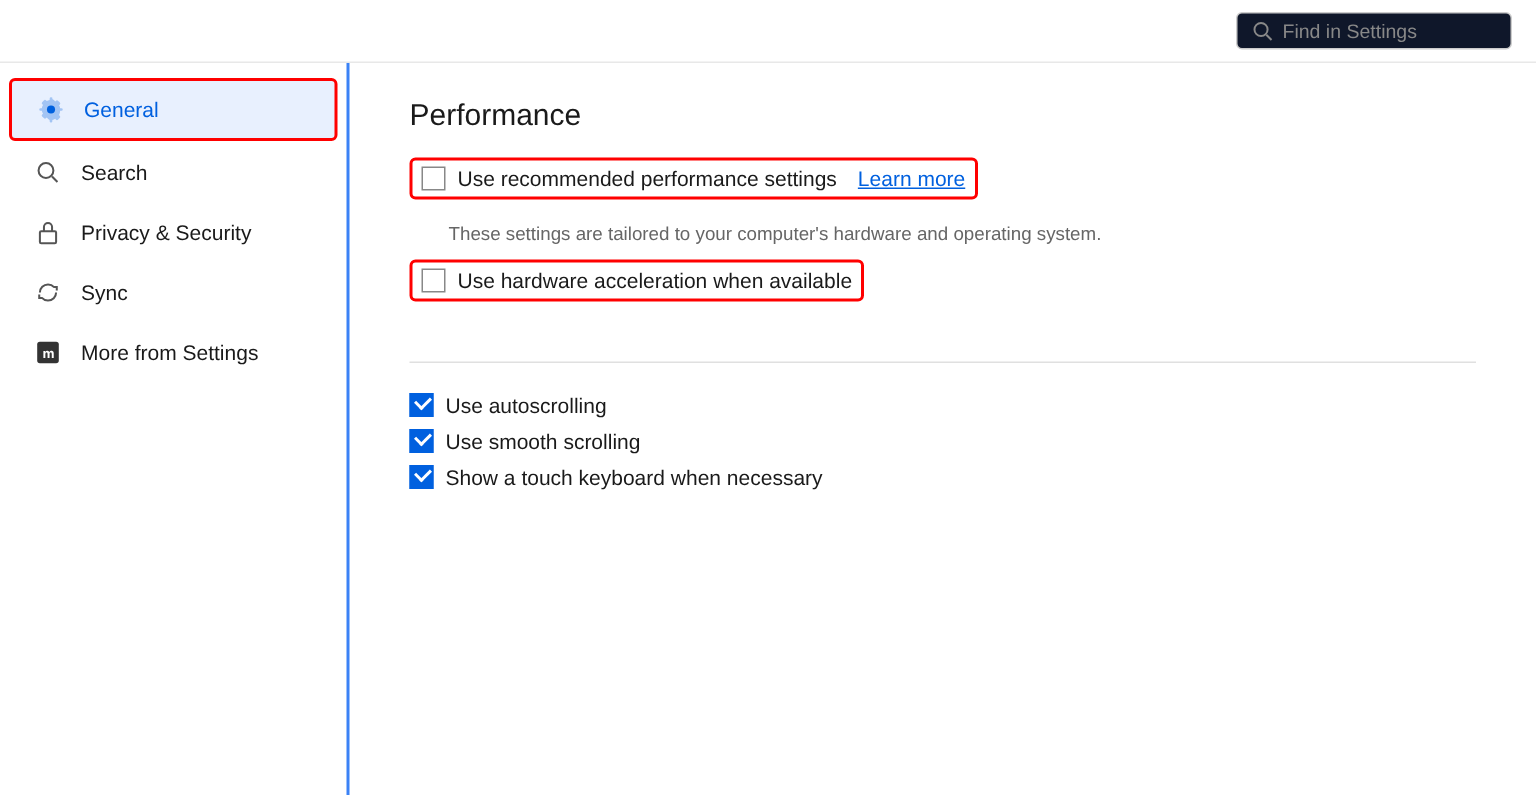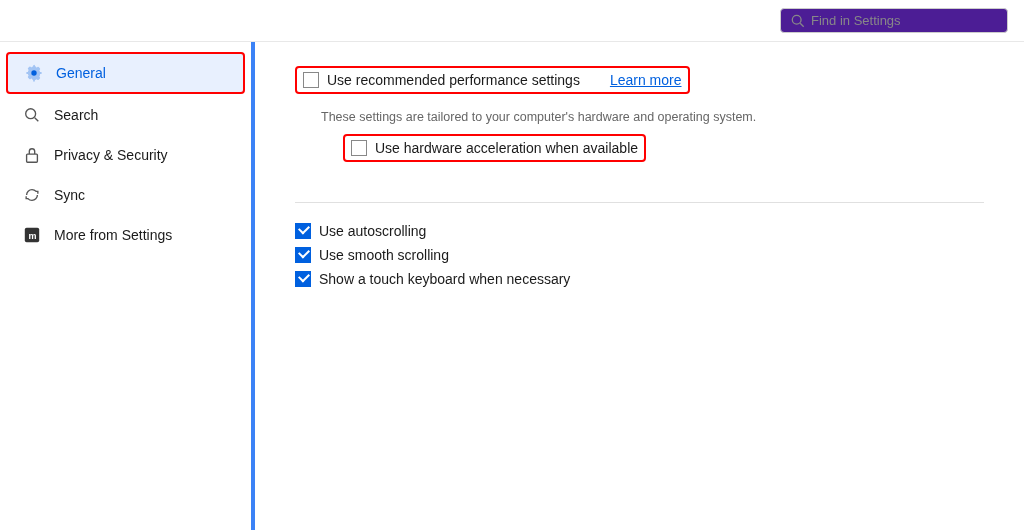--- a/index.html
+++ b/index.html
@@ -22,43 +22,43 @@
       padding: 8px 16px;
       background: #fff;
       border-bottom: 1px solid #e8e8e8;
     }
     .search-box {
       display: flex;
       align-items: center;
       border: 1px solid #ccc;
       border-radius: 4px;
       padding: 4px 10px;
-      width: 228px;
-      background: #4c1d95;
+      width: 184px;
+      background: #0f172a;
       gap: 6px;
       color: #888;
       font-size: 13px;
     }
     .search-box svg {
       flex-shrink: 0;
     }
 
     
     .main-layout {
       display: flex;
       flex: 1;
       overflow: hidden;
     }
 
     
     .sidebar {
-      width: 255px;
+      width: 233px;
       flex-shrink: 0;
       padding: 8px 0;
-      border-right: 4px solid #3b82f6;
+      border-right: 2px solid #3b82f6;
       background: #fff;
       overflow-y: auto;
     }
     .sidebar-item {
       display: flex;
       align-items: center;
       padding: 9px 16px;
       cursor: pointer;
       gap: 12px;
       font-size: 14px;
@@ -234,34 +234,35 @@
         </svg>
       </span>
       <span>More from Settings</span>
     </div>
 
   </nav>
 
   <div class="content">
 
     <div class="section-block">
+      <h2 class="section-title">Performance</h2>
 
       
       <div style="margin-bottom: 8px;">
         <div class="setting-row highlighted">
           <input type="checkbox" class="checkbox" style="">
           <span class="setting-label">Use recommended performance settings</span>
-          <span style="margin-left: 22px;" class="learn-more">Learn more</span>
+          <span style="margin-left: 6px;" class="learn-more">Learn more</span>
         </div>
       </div>
 
       <div class="setting-description">These settings are tailored to your computer's hardware and operating system.</div>
 
       
-      <div style="margin-bottom: 8px; display: inline-flex; margin-left: 48px;">
+      <div style="margin-bottom: 8px; display: inline-flex;">
         <div class="setting-row highlighted">
           <input type="checkbox" class="checkbox" style="">
           <span class="setting-label">Use hardware acceleration when available</span>
         </div>
       </div>
     </div>
 
     <hr class="divider">
 
     <div class="section-block">

